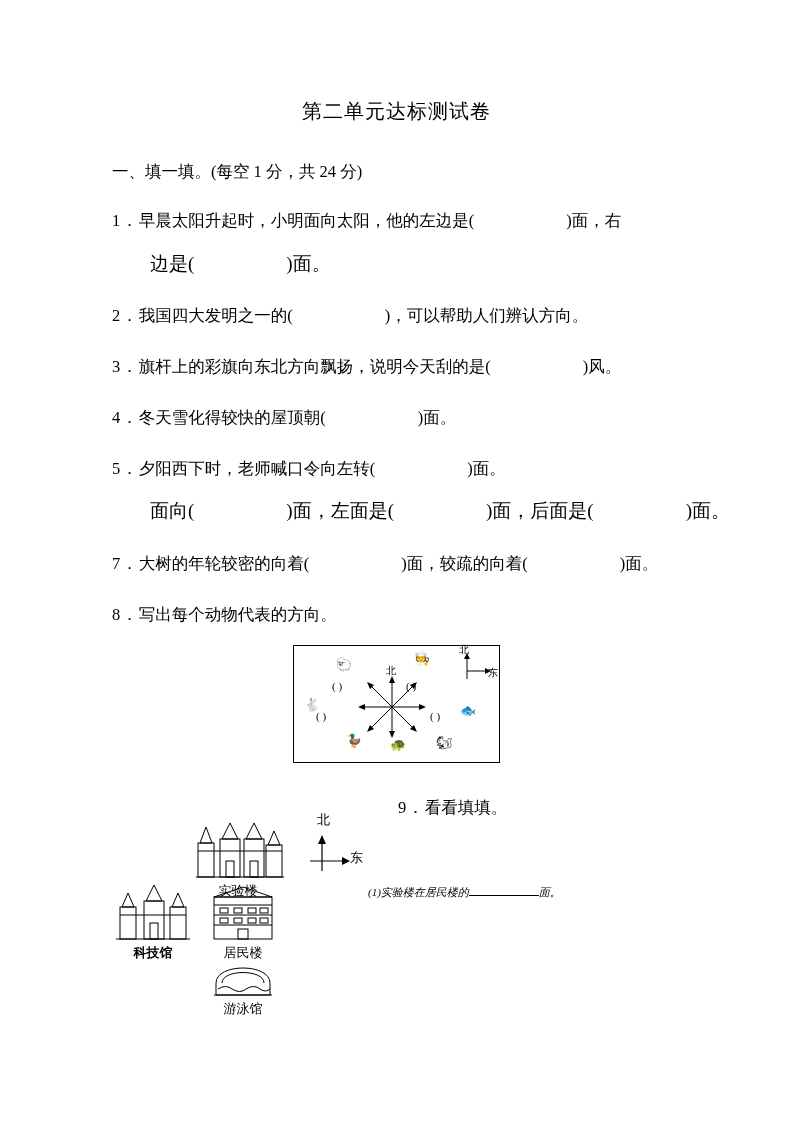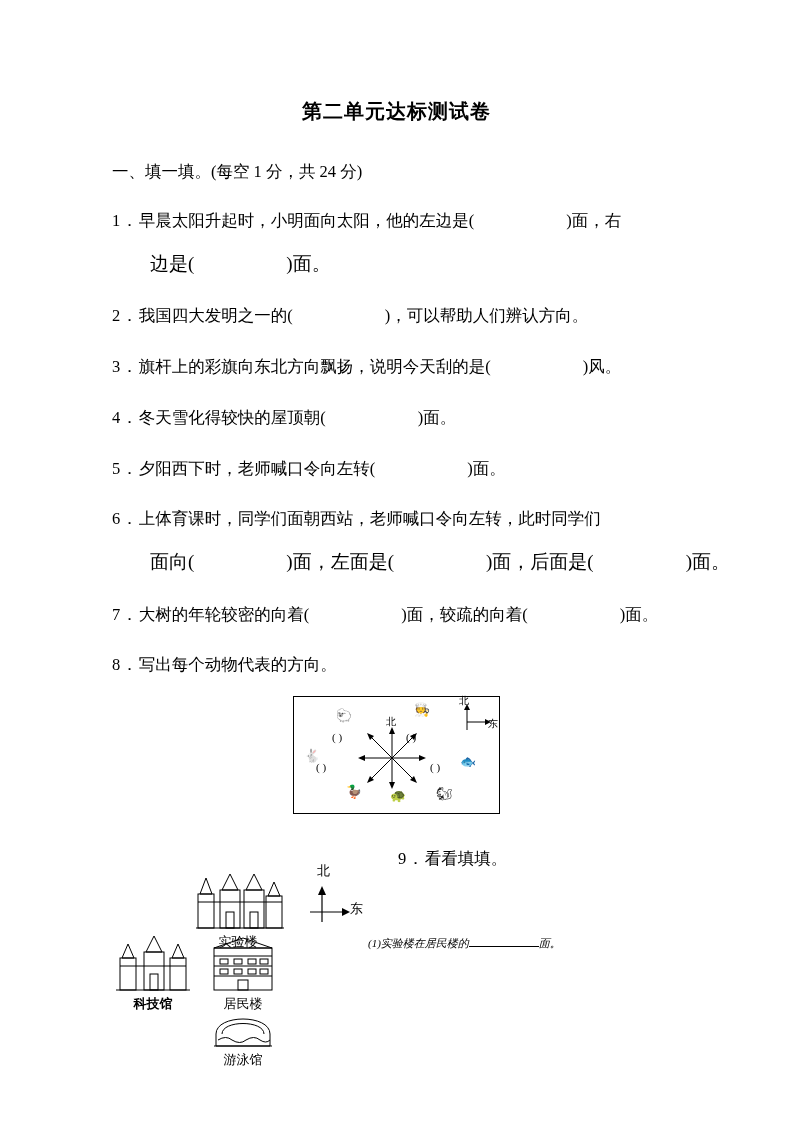--- a/index.html
+++ b/index.html
@@ -17,21 +17,21 @@
   }
   .page {
     position: relative;
     width: 793px;
     height: 1122px;
     padding: 0;
   }
   .title {
     text-align: center;
     font-size: 20px;
-    font-weight: bold;
+    font-weight: normal;
     margin-top: 98px;
     letter-spacing: 1px;
   }
   .section-head {
     font-size: 16.5px;
     margin: 36px 0 0 112px;
   }
   .q {
     font-size: 16.5px;
     margin: 26px 0 0 112px;
@@ -165,23 +165,20 @@
   </div>
 
   <div class="q">
     <span class="num">4．</span><span>冬天雪化得较快的屋顶朝(</span><span class="blank-s"></span><span>)面。</span>
   </div>
 
   <div class="q">
     <span class="num">5．</span><span>夕阳西下时，老师喊口令向左转(</span><span class="blank-s"></span><span>)面。</span>
   </div>
 
-  <div class="q">
-    <span class="num">6．</span><span>上体育课时，同学们面朝西站，老师喊口令向左转，此时同学们</span>
-  </div>
   <div class="q2">
     <span>面向(</span><span class="blank-s"></span><span>)面，左面是(</span><span class="blank-s"></span><span>)面，后面是(</span><span class="blank-s"></span><span>)面。</span>
   </div>
 
   <div class="q">
     <span class="num">7．</span><span>大树的年轮较密的向着(</span><span class="blank-s"></span><span>)面，较疏的向着(</span><span class="blank-s"></span><span>)面。</span>
   </div>
 
   <div class="q">
     <span class="num">8．</span><span>写出每个动物代表的方向。</span>

